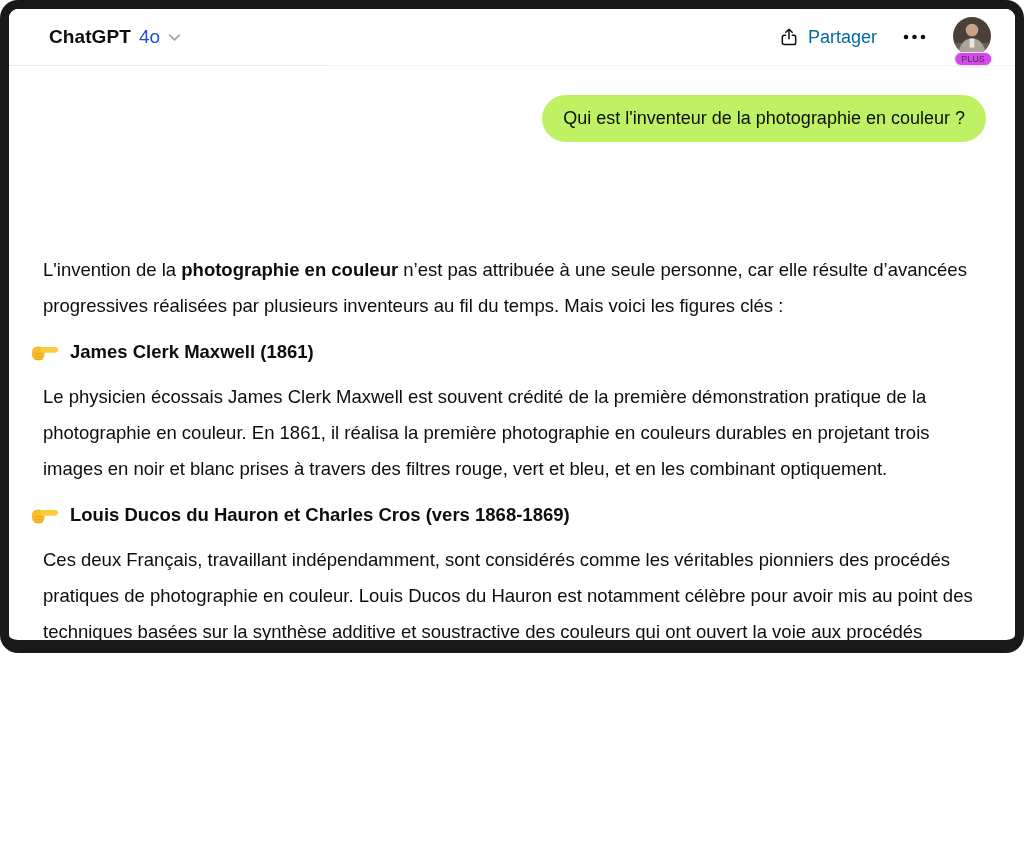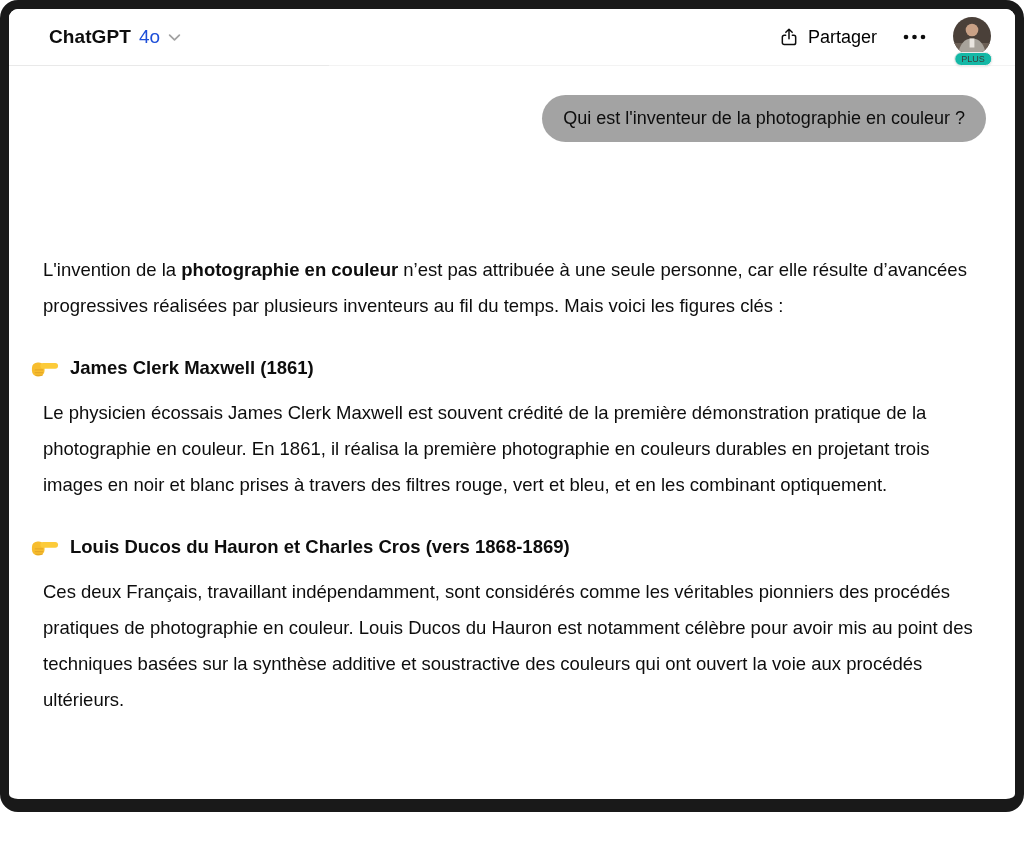--- a/index.html
+++ b/index.html
@@ -2,58 +2,58 @@
 <html lang="fr"><head>
 <meta charset="utf-8">
 <style>
   html,body{margin:0;padding:0;background:#ffffff;}
   body{
     width:1024px;height:865px;position:relative;
     font-family:"Liberation Sans","DejaVu Sans",sans-serif;
     -webkit-font-smoothing:antialiased;
   }
   .frame{
-    box-sizing:border-box;width:1024px;height:812px;
+    box-sizing:border-box;width:1024px;height:653px;
     border:9px solid #191919;border-bottom-width:13px;border-radius:18px;
     background:#fff;position:relative;overflow:hidden;
   }
   
   .topbar{
     position:absolute;top:0;left:0;right:0;height:56px;
     display:flex;align-items:center;justify-content:space-between;
     padding:0 22px 0 40px;box-sizing:border-box;background:#fff;z-index:5;
   }
   .model-switcher{display:flex;align-items:center;gap:8px;cursor:pointer;}
   .app-title{font-size:19px;font-weight:700;color:#0d0d0d;letter-spacing:.1px;}
   .model-name{font-size:19px;color:#1d4ed8;}
   .hdr-right{display:flex;align-items:center;gap:20px;}
   .share-btn{display:flex;align-items:flex-end;gap:9px;background:none;border:none;
-    font-family:inherit;font-size:18px;color:#000000;cursor:pointer;padding:4px 2px;}
+    font-family:inherit;font-size:18px;color:#0369a1;cursor:pointer;padding:4px 2px;}
   .more-btn{background:none;border:none;cursor:pointer;padding:6px 4px;display:flex;align-items:center;}
   .avatar-wrap{position:relative;width:40px;height:40px;cursor:pointer;margin-left:2px;}
   .avatar{width:38px;height:38px;border-radius:50%;overflow:hidden;display:block;}
   .plus-badge{
     position:absolute;left:50%;transform:translateX(-50%);bottom:-9px;
-    background:#14b8a6;border:1px solid #ececec;border-radius:9px;
+    background:#d946ef;border:1px solid #ececec;border-radius:9px;
     padding:1px 6px;font-size:9px;font-weight:400;color:#3c3c3c;
     box-shadow:0 1px 2px rgba(0,0,0,.08);white-space:nowrap;
   }
   .divider{position:absolute;top:56px;left:0;right:0;height:1px;
     background:linear-gradient(to right,#e9e9e9 0 320px,#f3f3f3 320px 100%);z-index:4;}
   
   .chat{position:absolute;top:57px;left:0;right:0;bottom:0;padding:0 22px;box-sizing:border-box;}
   .user-row{display:flex;justify-content:flex-end;margin:29px 7px 0 0;}
   .user-bubble{
-    background:#a3a3a3;border-radius:24px;padding:11px 21px;
+    background:#bef264;border-radius:24px;padding:11px 21px;
     font-size:18px;color:#0d0d0d;line-height:25px;max-width:760px;
   }
   .assistant{margin-top:110px;max-width:975px;font-size:18.5px;line-height:36px;color:#0d0d0d;}
   .assistant p{margin:12px;}
   .assistant h3{
-    margin:29px 0 3px 0;font-size:18.5px;font-weight:700;color:#0d0d0d;
+    margin:13px 0 3px 0;font-size:18.5px;font-weight:700;color:#0d0d0d;
     display:flex;align-items:center;gap:11px;line-height:30px;
   }
   .assistant strong{font-weight:700;}
   .point-icon{display:inline-flex;align-items:center;flex:0 0 auto;}
   
   .scroll-down{
     position:absolute;left:512px;top:814px;width:38px;height:38px;border-radius:50%;
     background:#fff;border:1px solid #e3e3e3;display:flex;align-items:center;justify-content:center;
     cursor:pointer;z-index:6;padding:0;
   }

